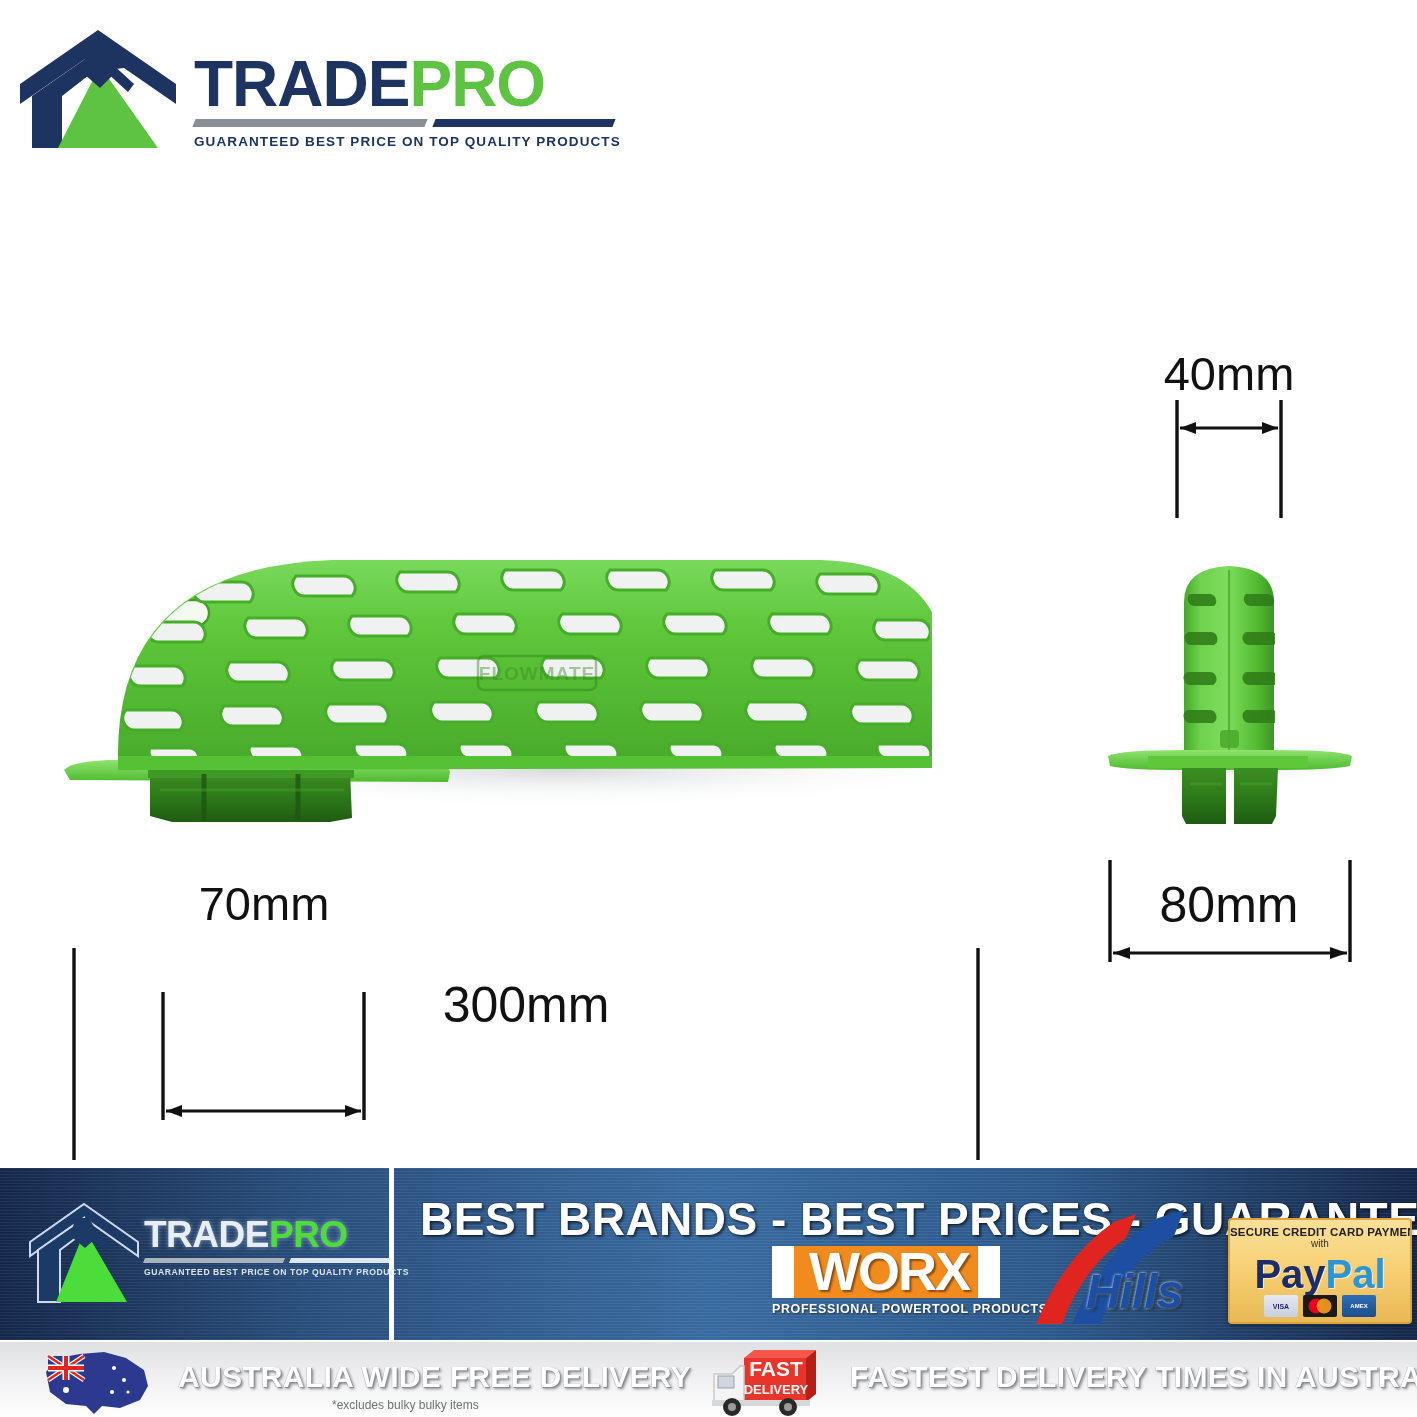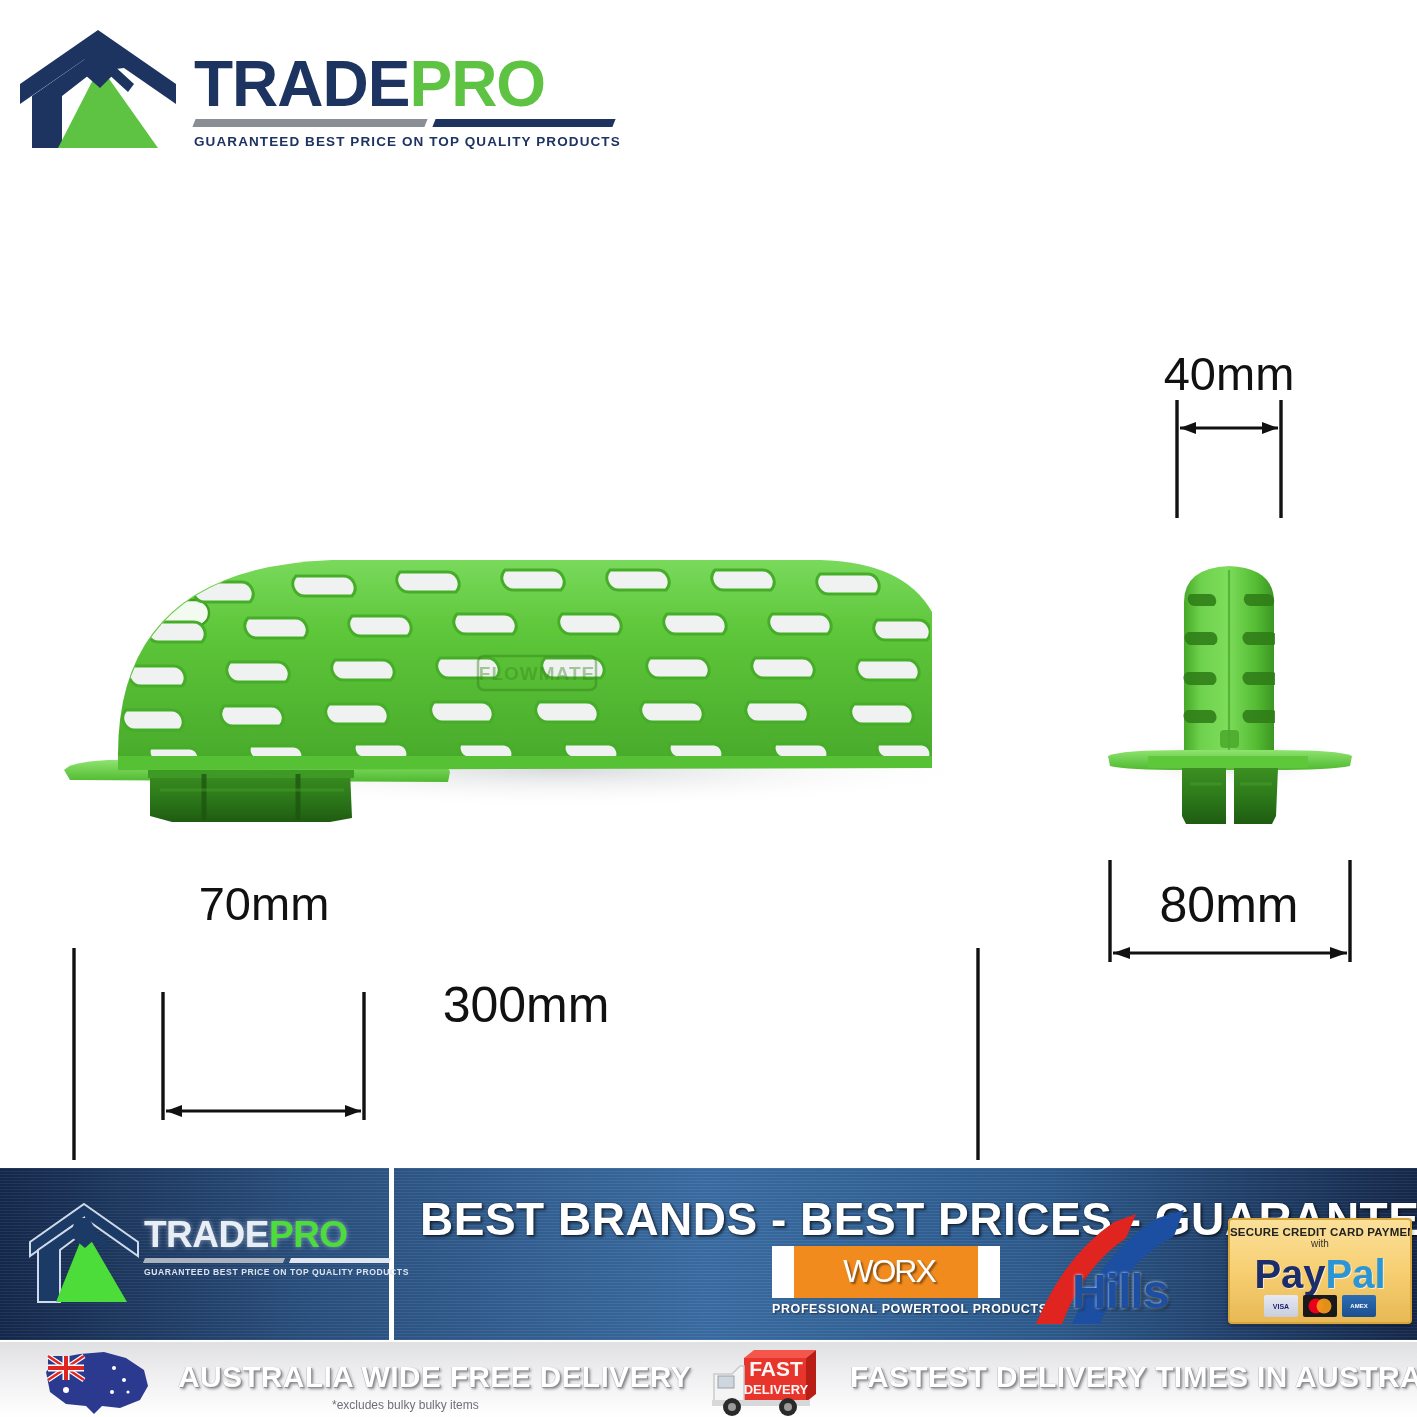--- a/index.html
+++ b/index.html
@@ -74,31 +74,31 @@
   .fatmax { background: #f6e400; color: #111; font-size: 26px; font-weight: bold;
             letter-spacing: 0px; padding: 1px 6px 2px 6px; display: inline-block; margin-top: 4px;
             white-space: nowrap; }
 
   
   .worx { position: absolute; left: 352px; top: 2px; width: 230px; height: 80px; }
   .worx-box { background: #f28b1e; width: 228px; height: 52px; position: relative; overflow: hidden; }
   .worx-white-l { position: absolute; left: 0; top: 0; width: 22px; height: 52px; background: #fff; }
   .worx-white-r { position: absolute; right: 0; top: 0; width: 22px; height: 52px; background: #fff; }
   .worx-word { position: absolute; left: 6px; top: -2px; width: 222px; text-align: center;
-               font-size: 32px; font-weight: normal; color: #ffffff; letter-spacing: -2px;
+               font-size: 54px; font-weight: bold; color: #ffffff; letter-spacing: -2px;
                line-height: 54px; white-space: nowrap;
                text-shadow: 2px 2px 2px rgba(0,0,0,0.45); }
   .worx-sub { font-size: 12.5px; font-weight: bold; color: #fff; letter-spacing: 0.6px;
               margin-top: 4px; text-align: center; width: 228px; white-space: nowrap;
               text-shadow: 1px 1px 2px rgba(0,0,0,0.5); }
 
   
   .hills { position: absolute; left: 608px; top: -44px; width: 182px; height: 128px; }
-  .hills-word { position: absolute; left: 44px; top: 64px; font-size: 48px; font-weight: bold;
-                color: #1c4fa1; letter-spacing: -1px; white-space: nowrap;
+  .hills-word { position: absolute; left: 58px; top: 64px; font-size: 48px; font-weight: bold;
+                font-style: italic; color: #1c4fa1; letter-spacing: -1px; white-space: nowrap;
                 text-shadow: 2px 2px 3px rgba(0,0,0,0.45), 0 0 3px #fff; }
 
   
   .paypal {
     position: absolute; left: 1228px; top: 1218px; width: 184px; height: 106px;
     background: linear-gradient(180deg, #fbe09a 0%, #f7cf72 50%, #e8b955 100%);
     border: 2px solid #d9a63c; border-radius: 4px; overflow: hidden;
     box-shadow: 0 2px 5px rgba(0,0,0,0.35);
   }
   .pp-l1 { text-align: center; font-size: 11.5px; font-weight: bold; color: #222; margin-top: 6px;

